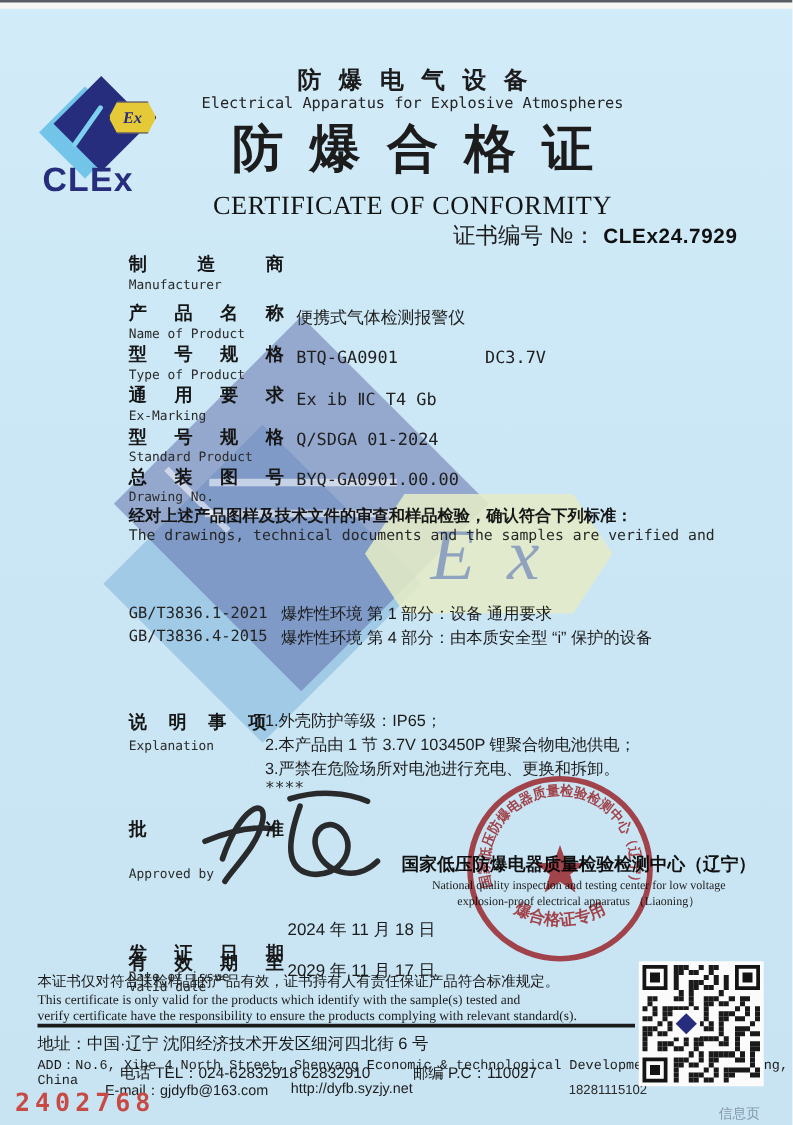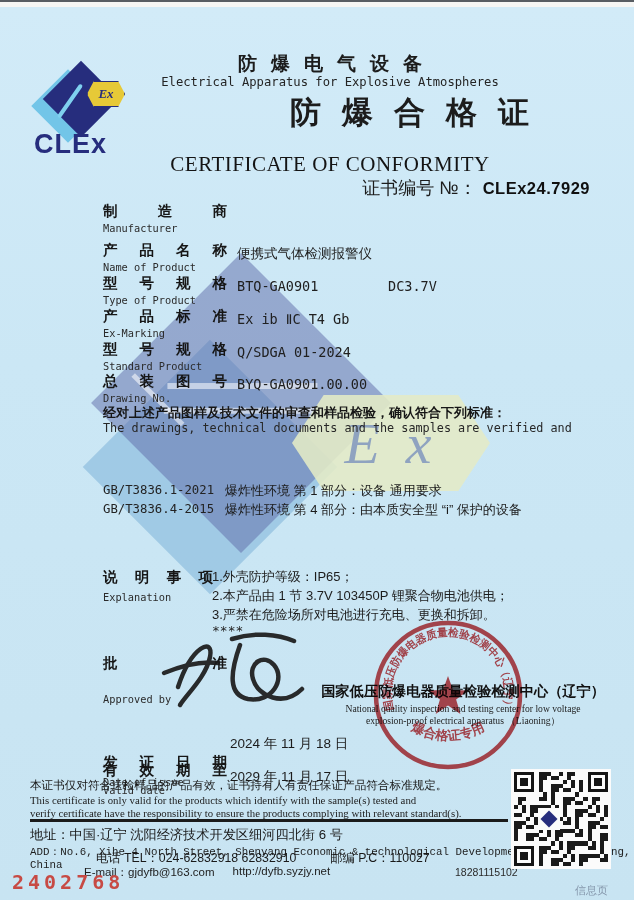--- a/index.html
+++ b/index.html
@@ -31,21 +31,21 @@
   .logo .hex{position:absolute;left:53px;top:18px;width:36px;height:24px;background:#e6c937;border:1.5px solid #262d7d;
     clip-path:polygon(0% 50%,18% 0%,82% 0%,100% 50%,82% 100%,18% 100%);
     display:flex;align-items:center;justify-content:center;}
   .logo .hex span{font-family:"Liberation Serif",serif;font-style:italic;font-weight:bold;font-size:13px;color:#262d7d;}
   .logo .clex{position:absolute;left:0px;top:66px;font-size:27px;font-weight:bold;color:#262d7d;letter-spacing:1px;}
 
   
   .hdr-center{left:110px;width:440px;text-align:center;}
   .h-sub-zh{top:44px;font-size:19px;font-weight:bold;letter-spacing:14px;text-indent:14px;}
   .h-sub-en{top:68px;font-size:12.2px;}
-  .h-main-zh{top:85px;font-size:31px;font-weight:bold;letter-spacing:21px;text-indent:21px;text-align:right;}
+  .h-main-zh{top:85px;font-size:41px;font-weight:bold;letter-spacing:21px;text-indent:21px;}
   .h-main-en{top:145px;font-size:21px;letter-spacing:.5px;color:#141414;}
   .certno{top:169px;right:44px;display:flex;align-items:baseline;gap:6px;}
   .certno .lbl{font-size:18px;color:#1c1c1c;}
   .certno .val{font-size:16.5px;font-weight:bold;color:#101010;letter-spacing:.5px;}
 
   
   .flabel{width:124px;}
   .flabel .zh{font-size:14.5px;font-weight:bold;color:#161616;text-align:justify;text-align-last:justify;}
   .flabel .en{font-family:"DejaVu Sans Mono",monospace;font-size:10.3px;color:#2b2b2b;margin-top:1px;white-space:nowrap;}
   .fval{font-size:13.5px;color:#1c1c1c;white-space:nowrap;}
@@ -137,21 +137,21 @@
   <div class="abs fval" style="left:237px;top:238px">便携式气体检测报警仪</div>
 
   <div class="abs flabel" style="left:103px;top:267px">
     <div class="zh">型号规格</div>
       <div class="en">Type of Product</div>
   </div>
   <div class="abs mval" style="left:237px;top:271px">BTQ-GA0901</div>
   <div class="abs mval" style="left:388px;top:271px">DC3.7V</div>
 
   <div class="abs flabel" style="left:103px;top:300px">
-    <div class="zh">产品标准</div>
+    <div class="zh">通用要求</div>
       <div class="en">Ex-Marking</div>
   </div>
   <div class="abs mval" style="left:237px;top:304px">Ex ib ⅡC T4 Gb</div>
 
   <div class="abs flabel" style="left:103px;top:333px">
     <div class="zh">型号规格</div>
       <div class="en">Standard Product</div>
   </div>
   <div class="abs mval" style="left:237px;top:337px">Q/SDGA 01-2024</div>
 

